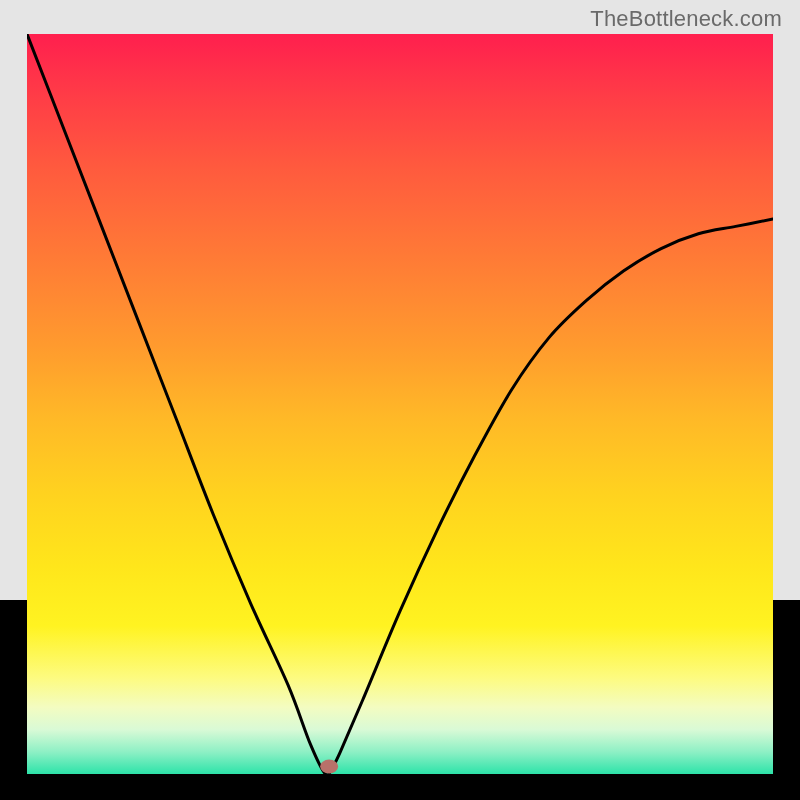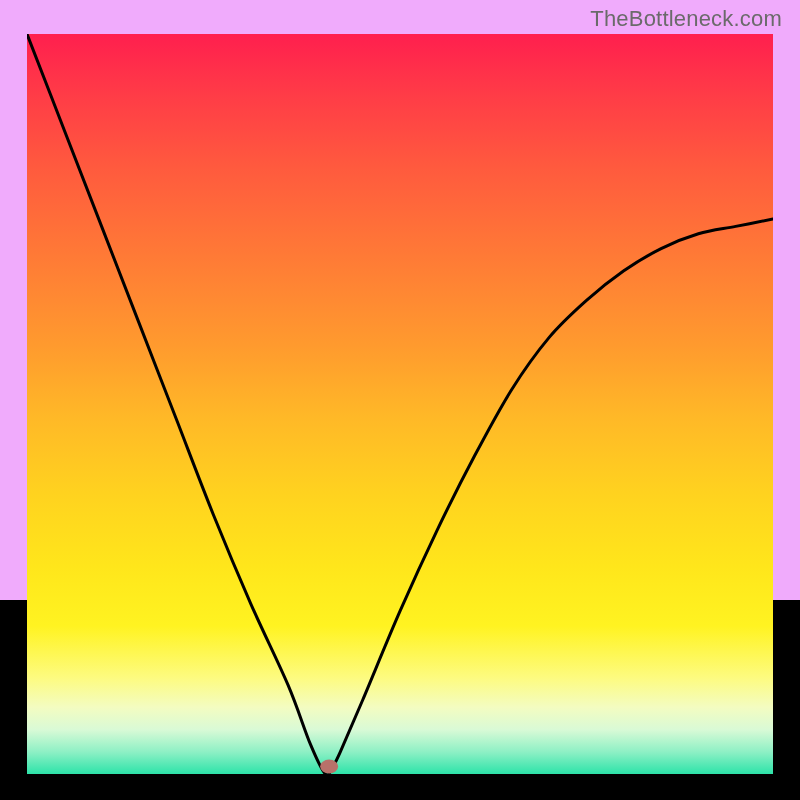--- a/index.html
+++ b/index.html
@@ -10,21 +10,21 @@
     background: #000;
     overflow: hidden;
     font-family: Arial, Helvetica, sans-serif;
   }
   .frame {
     position: absolute;
     top: 0;
     left: 0;
     width: 800px;
     height: 600px;
-    background: #f0abfc;
+    background: #e5e5e5;
   }
   .plot-area {
     position: absolute;
     
     top: 34px;
     left: 27px;
     width: 746px;   
     height: 740px;  
     overflow: hidden;
   }

